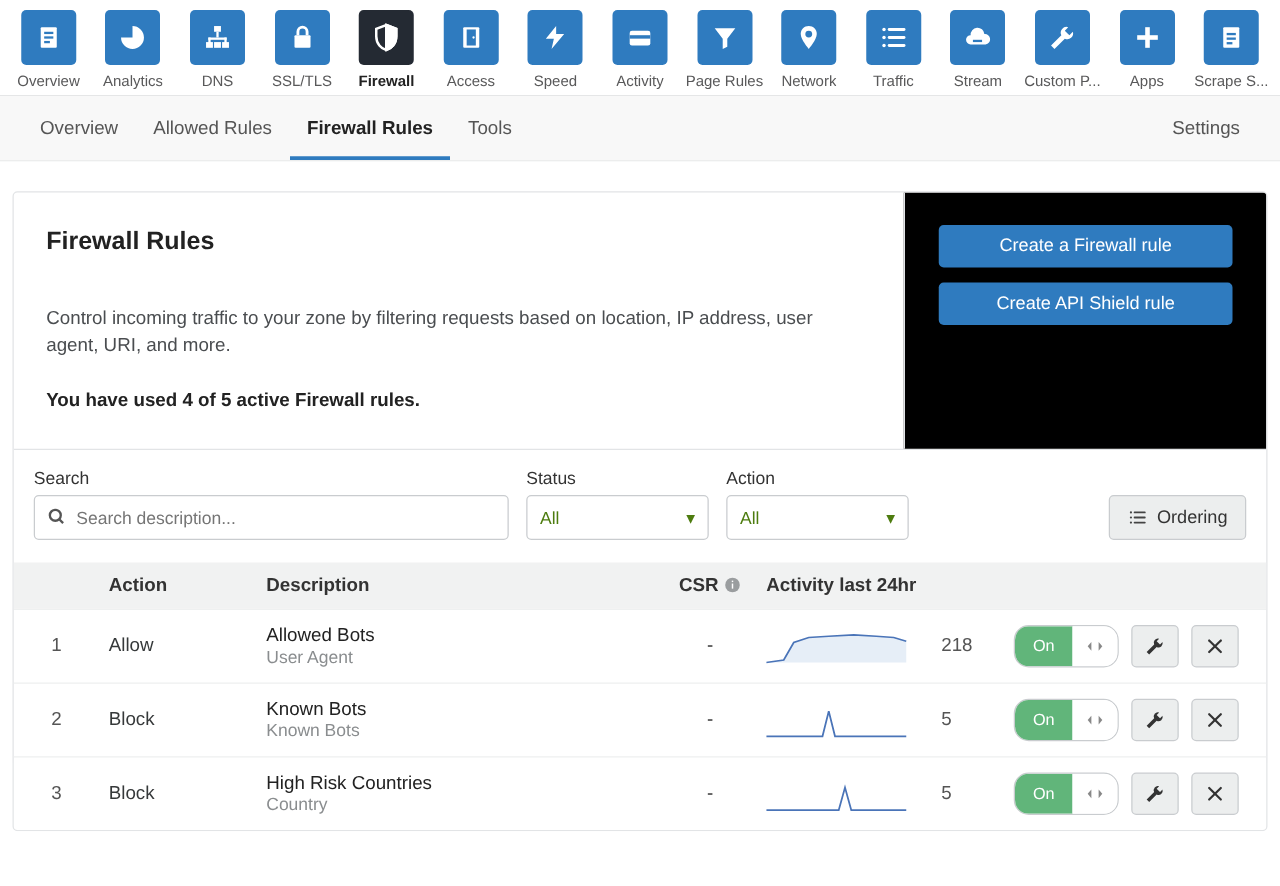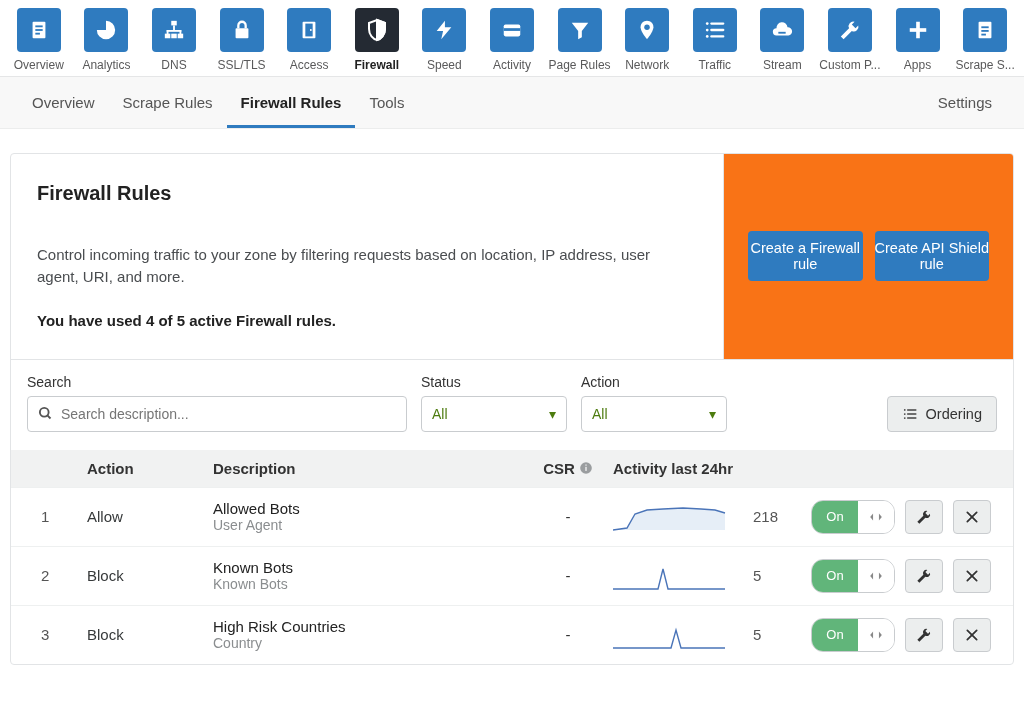--- a/index.html
+++ b/index.html
@@ -80,24 +80,24 @@
   }
   .card-head-main {
     flex: 1;
     padding: 28px 26px 30px;
   }
   .card-head-main h2 { font-size: 20px; font-weight:700; margin-bottom: 12px; color:#222;}
   .card-head-main p.desc { font-size: 15px; color:#4a4d50; line-height:1.45; margin-bottom: 24px; max-width: 640px; margin-top: 39px;}
   .card-head-main p.usage { font-size:15px; font-weight:700; color:#222;}
   .card-head-side {
     width: 290px;
-    background:#f97316;
+    background:#000000;
     border-left:1px solid #e2e4e6;
     padding: 26px 24px;
-    display:flex; flex-direction:row; gap:12px;
+    display:flex; flex-direction:column; gap:12px;
     align-items: center;
   }
   .btn-primary {
     width: 235px;
     background:#2f7bbf;
     color:#fff;
     border:none;
     border-radius:4px;
     padding: 9px 0;
     font-size:14.5px;
@@ -228,38 +228,38 @@
     </div>
     <div class="topnav-item">
       <div class="topnav-tile">
         <svg width="22" height="22" viewBox="0 0 24 24" fill="#fff">
           <rect x="5" y="10" width="14" height="11" rx="1"></rect>
           <path d="M8 10 V7 a4 4 0 0 1 8 0 V10" stroke="#fff" stroke-width="2.5" fill="none"></path>
         </svg>
       </div>
   <div class="topnav-label">SSL/TLS</div>
     </div>
+    <div class="topnav-item active">
+      <div class="topnav-tile">
+        <svg width="24" height="24" viewBox="0 0 24 24" fill="none" stroke="#fff" stroke-width="2">
+          <path d="M12 2 L20 5 V11 C20 17 16 21 12 22 C8 21 4 17 4 11 V5 Z" fill="none"></path>
+          <path d="M12 2 L12 22 M12 2 L20 5 V11 C20 17 16 21 12 22 Z" fill="#fff"></path>
+        </svg>
+      </div>
+  <div class="topnav-label">Firewall</div>
+    </div>
     <div class="topnav-item">
       <div class="topnav-tile">
         <svg width="22" height="22" viewBox="0 0 24 24" fill="#fff">
           <rect x="5" y="3" width="14" height="18" rx="1"></rect>
           <rect x="8" y="5" width="8" height="14" fill="#2f7bbf"></rect>
           <circle cx="14" cy="12" r="1" fill="#fff"></circle>
         </svg>
       </div>
   <div class="topnav-label">Access</div>
-    </div>
-    <div class="topnav-item active">
-      <div class="topnav-tile">
-        <svg width="24" height="24" viewBox="0 0 24 24" fill="none" stroke="#fff" stroke-width="2">
-          <path d="M12 2 L20 5 V11 C20 17 16 21 12 22 C8 21 4 17 4 11 V5 Z" fill="none"></path>
-          <path d="M12 2 L12 22 M12 2 L20 5 V11 C20 17 16 21 12 22 Z" fill="#fff"></path>
-        </svg>
-      </div>
-  <div class="topnav-label">Firewall</div>
     </div>
     <div class="topnav-item">
       <div class="topnav-tile">
         <svg width="22" height="22" viewBox="0 0 24 24" fill="#fff">
           <path d="M13 2 L4 13 H11 L9 22 L20 9 H13 Z"></path>
         </svg>
       </div>
   <div class="topnav-label">Speed</div>
     </div>
     <div class="topnav-item">
@@ -335,21 +335,21 @@
           <rect x="8" y="12" width="8" height="2" fill="#2f7bbf"></rect>
           <rect x="8" y="16" width="5" height="2" fill="#2f7bbf"></rect>
         </svg>
       </div>
   <div class="topnav-label">Scrape S...</div>
     </div>
   </div>
 
 <div class="subnav" id="subnav">
     <div class="subnav-item">Overview</div>
-    <div class="subnav-item">Scrape Rules</div>
+    <div class="subnav-item">Allowed Rules</div>
     <div class="subnav-item active">Firewall Rules</div>
     <div class="subnav-item">Tools</div>
     <div class="subnav-spacer"></div>
     <div class="subnav-item">Settings</div>
   </div>
 
 <div class="card">
   <div class="card-head">
     <div class="card-head-main">
       <h2>Firewall Rules</h2>

